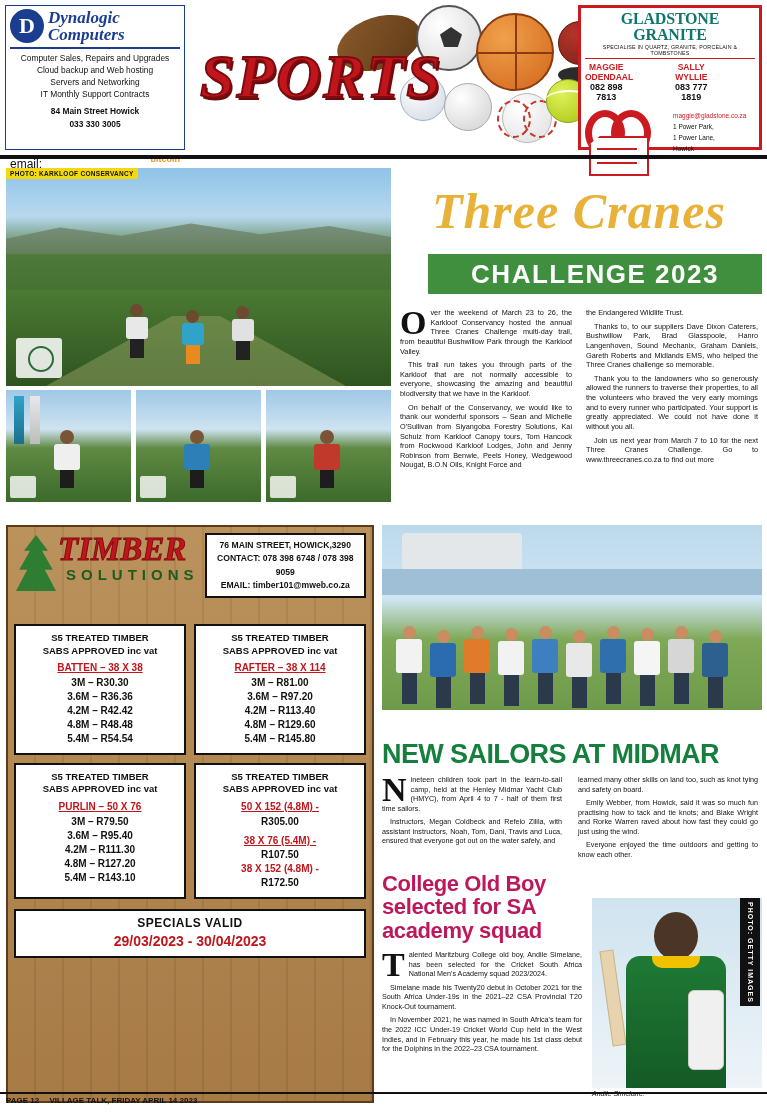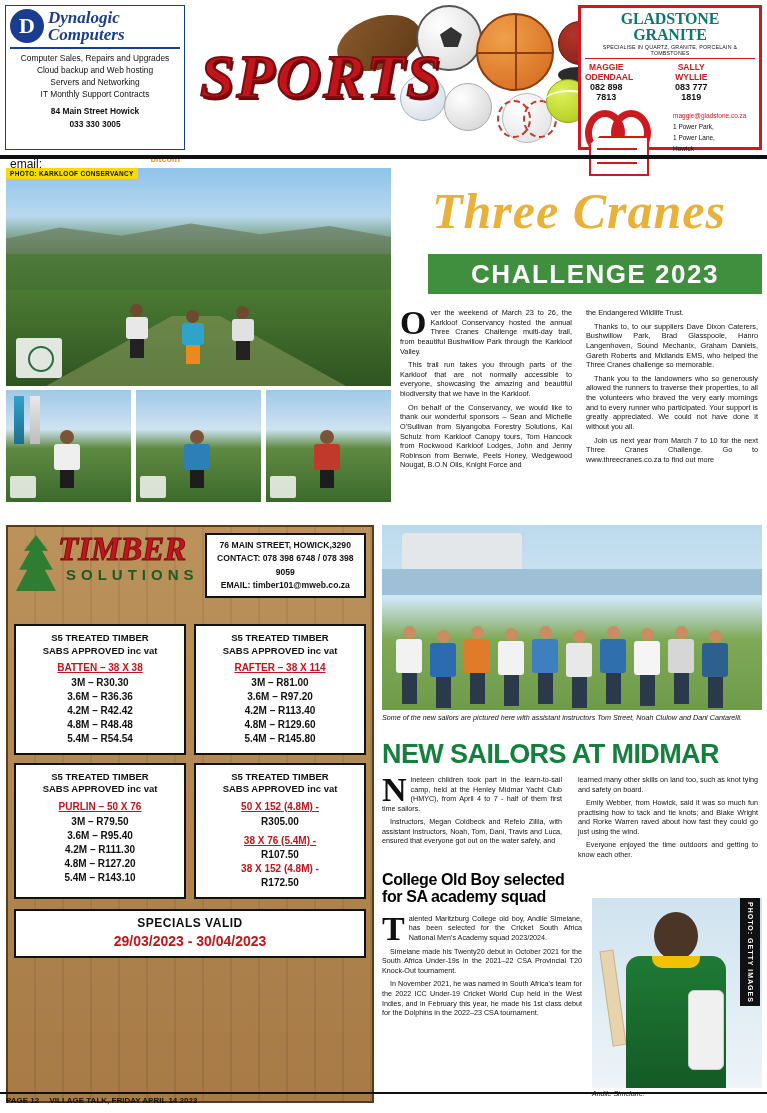--- a/index.html
+++ b/index.html
@@ -234,21 +234,21 @@
   .sail-cols { position:absolute; left:0; top:250px; width:380px; }
   .sail-col { float:left; width:180px; font-size:7.2px; line-height:1.33; text-align:justify; }
   .sail-col.c2 { margin-left:16px; }
   .sail-col p { margin:0 0 4px; text-indent:8px; }
   .sail-col p.first { text-indent:0; }
 
   
   .college { position:absolute; left:382px; top:872px; width:200px; height:230px; }
   .college h2 {
     margin:0; font-family:"Liberation Sans", sans-serif; font-weight:bold;
-    font-size:16px; line-height:1.06; letter-spacing:-0.4px; color:#000000;
+    font-size:22px; line-height:1.06; letter-spacing:-0.4px; color:#be185d;
   }
   .college-body { margin-top:8px; font-size:7.2px; line-height:1.33; text-align:justify; }
   .college-body p { margin:0 0 4px; text-indent:8px; }
   .college-body p.first { text-indent:0; }
 
   .cricket-photo {
     position:absolute; left:592px; top:898px; width:170px; height:190px;
     background:linear-gradient(#cfe3ef,#eef4f8);
     overflow:hidden;
   }
@@ -543,21 +543,20 @@
           <i></i>
           <b></b>
           <s></s>
         </div>
       <div class="kid k10">
           <i></i>
           <b></b>
           <s></s>
         </div>
     </div>
-    <div class="sail-cap">Some of the new sailors are pictured here with assistant instructors Tom Street, Noah Clulow and Dani Cantarelli.</div>
     <div class="sail-head">NEW SAILORS AT MIDMAR</div>
     <div class="sail-cols">
       <div class="sail-col c1">
         <p class="first"><span class="dropcap">N</span><span>ineteen children took part in the learn-to-sail camp, held at the Henley Midmar Yacht Club (HMYC), from April 4 to 7 - half of them first time sailors.</span></p>
         <p>Instructors, Megan Coldbeck and Refelo Zilila, with assistant instructors, Noah, Tom, Dani, Travis and Luca, ensured that everyone got out on the water safely, and</p>
       </div>
       <div class="sail-col c2">
         <p class="first">learned many other skills on land too, such as knot tying and safety on board.</p>
         <p>Emily Webber, from Howick, said it was so much fun practising how to tack and tie knots; and Blake Wright and Rorke Warren raved about how fast they could go just using the wind.</p>
         <p>Everyone enjoyed the time outdoors and getting to know each other.</p>

